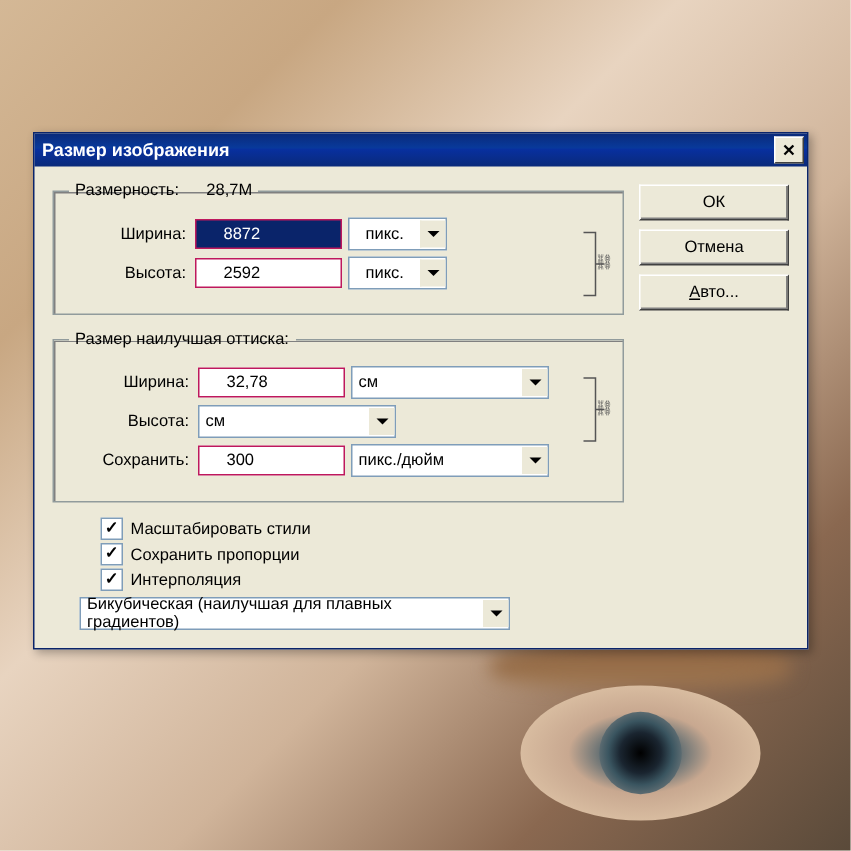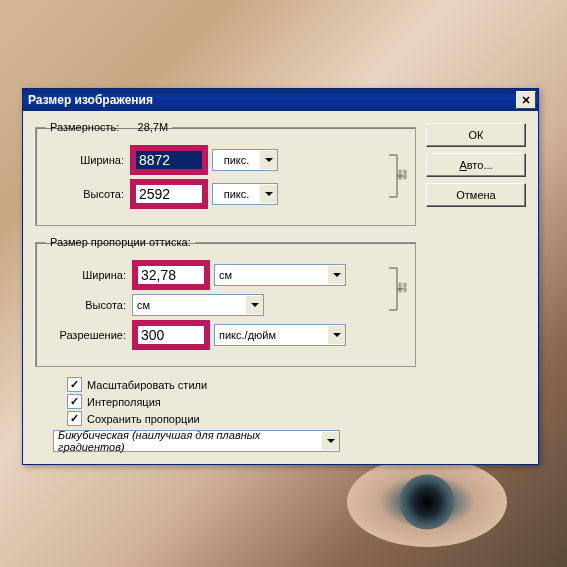--- a/index.html
+++ b/index.html
@@ -118,24 +118,24 @@
 }
 .lbl {
   width: 78px;
   text-align: right;
   padding-right: 2px;
 }
 .lbl-wide{ width:80px; text-align:right; padding-right:2px;}
 .inp {
   width: 60px;
   height: 18px;
-  border: 6px solid #be185d;
+  border: 1px solid #be185d;
   background:#fff;
-  padding: 0 3px;
-  font-size:14px;
+  padding: 0 18px;
+  font-size:11px;
   font-family:inherit;
 }
 .inp-sel{
   background:#0a246a;
   color:#fff;
 }
 .dd {
   height: 20px;
   border: 1px solid #7f9db9;
   background:#fff;
@@ -229,77 +229,77 @@
         </div>
         <div class="linker">
           <svg class="link-svg" width="20" height="54">
               <path d="M2 6 L10 6 L10 48 L2 48 M10 27 L16 27" stroke="#555" fill="none"></path>
             </svg>
           <span class="chain-icon" style="position:absolute;right:-2px;top:20px;">⛓</span>
         </div>
       </fieldset>
 
       <fieldset class="fs1">
-        <legend>Размер пропорции оттиска:</legend>
+        <legend>Размер наилучшая оттиска:</legend>
         <div class="row">
           <span class="lbl-wide">Ширина:</span>
           <input class="inp" value="32,78" style="">
           <div class="dd dd-md">
             <span class="dd-text">см</span>
             <span class="dd-arrow"></span>
           </div>
         </div>
         <div class="row">
           <span class="lbl-wide">Высота:</span>
           <div class="dd dd-md">
             <span class="dd-text">см</span>
             <span class="dd-arrow"></span>
           </div>
         </div>
         <div class="row">
-          <span class="lbl-wide">Разрешение:</span>
+          <span class="lbl-wide">Сохранить:</span>
           <input class="inp" value="300" style="">
           <div class="dd dd-md">
             <span class="dd-text">пикс./дюйм</span>
             <span class="dd-arrow"></span>
           </div>
         </div>
         <div class="linker2">
           <svg class="link-svg" width="20" height="54">
               <path d="M2 6 L10 6 L10 48 L2 48 M10 27 L16 27" stroke="#555" fill="none"></path>
             </svg>
           <span class="chain-icon" style="position:absolute;right:-2px;top:20px;">⛓</span>
         </div>
       </fieldset>
 
       <div class="checkbox-row">
         <div class="chk checked"></div>
         <span>Масштабировать стили</span>
       </div>
       <div class="checkbox-row">
         <div class="chk checked"></div>
-        <span>Интерполяция</span>
+        <span>Сохранить пропорции</span>
       </div>
       <div class="checkbox-row">
         <div class="chk checked"></div>
-        <span>Сохранить пропорции</span>
+        <span>Интерполяция</span>
       </div>
       <div class="interp-row">
-        <div class="dd dd-lg" style="margin-left:18px;font-style:italic;">
+        <div class="dd dd-lg" style="margin-left:18px;">
           <span class="dd-text">Бикубическая (наилучшая для плавных градиентов)</span>
           <span class="dd-arrow"></span>
         </div>
       </div>
     </div>
 
     <div class="right-col">
       <div class="btn">
           <span>ОК</span>
         </div>
       <div class="btn">
+          <span>Отмена</span>
+        </div>
+      <div class="btn">
           <span><u>А</u>вто...</span>
-        </div>
-      <div class="btn">
-          <span>Отмена</span>
         </div>
     </div>
   </div>
 </div>
 
 </body></html>

